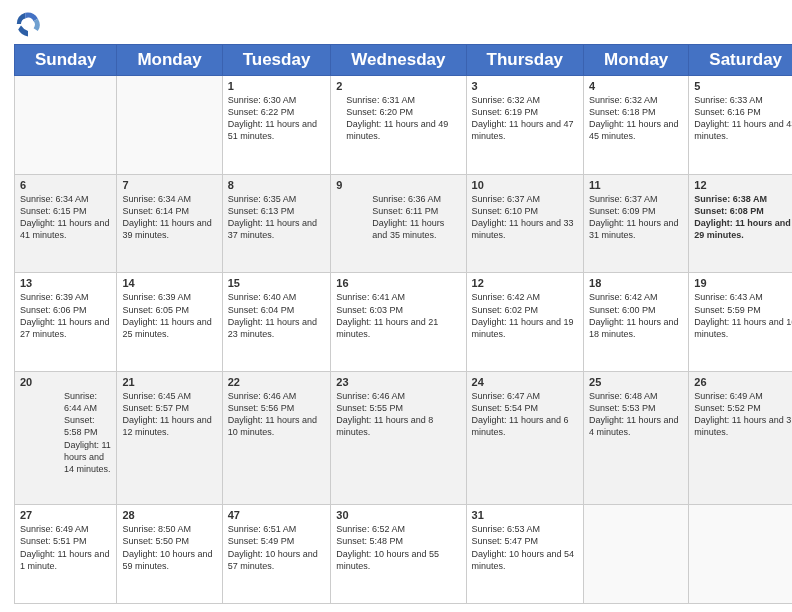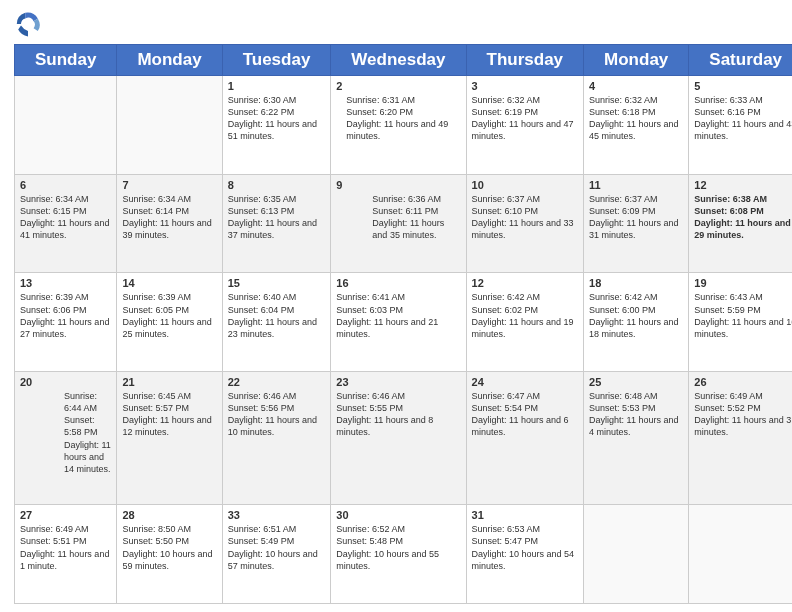--- a/index.html
+++ b/index.html
@@ -298,21 +298,21 @@
 Sunset: 5:51 PM
 Daylight: 11 hours and 1 minute.</div>
           </td>
           <td>
             <span class="day-num">28</span>
             <div class="day-info" style="white-space: pre-line;">Sunrise: 8:50 AM
 Sunset: 5:50 PM
 Daylight: 10 hours and 59 minutes.</div>
           </td>
           <td>
-            <span class="day-num">33</span>
+            <span class="day-num">47</span>
             <div class="day-info" style="white-space: pre-line;">Sunrise: 6:51 AM
 Sunset: 5:49 PM
 Daylight: 10 hours and 57 minutes.</div>
           </td>
           <td>
             <span class="day-num">30</span>
             <div class="day-info" style="white-space: pre-line;">Sunrise: 6:52 AM
 Sunset: 5:48 PM
 Daylight: 10 hours and 55 minutes.</div>
           </td>

